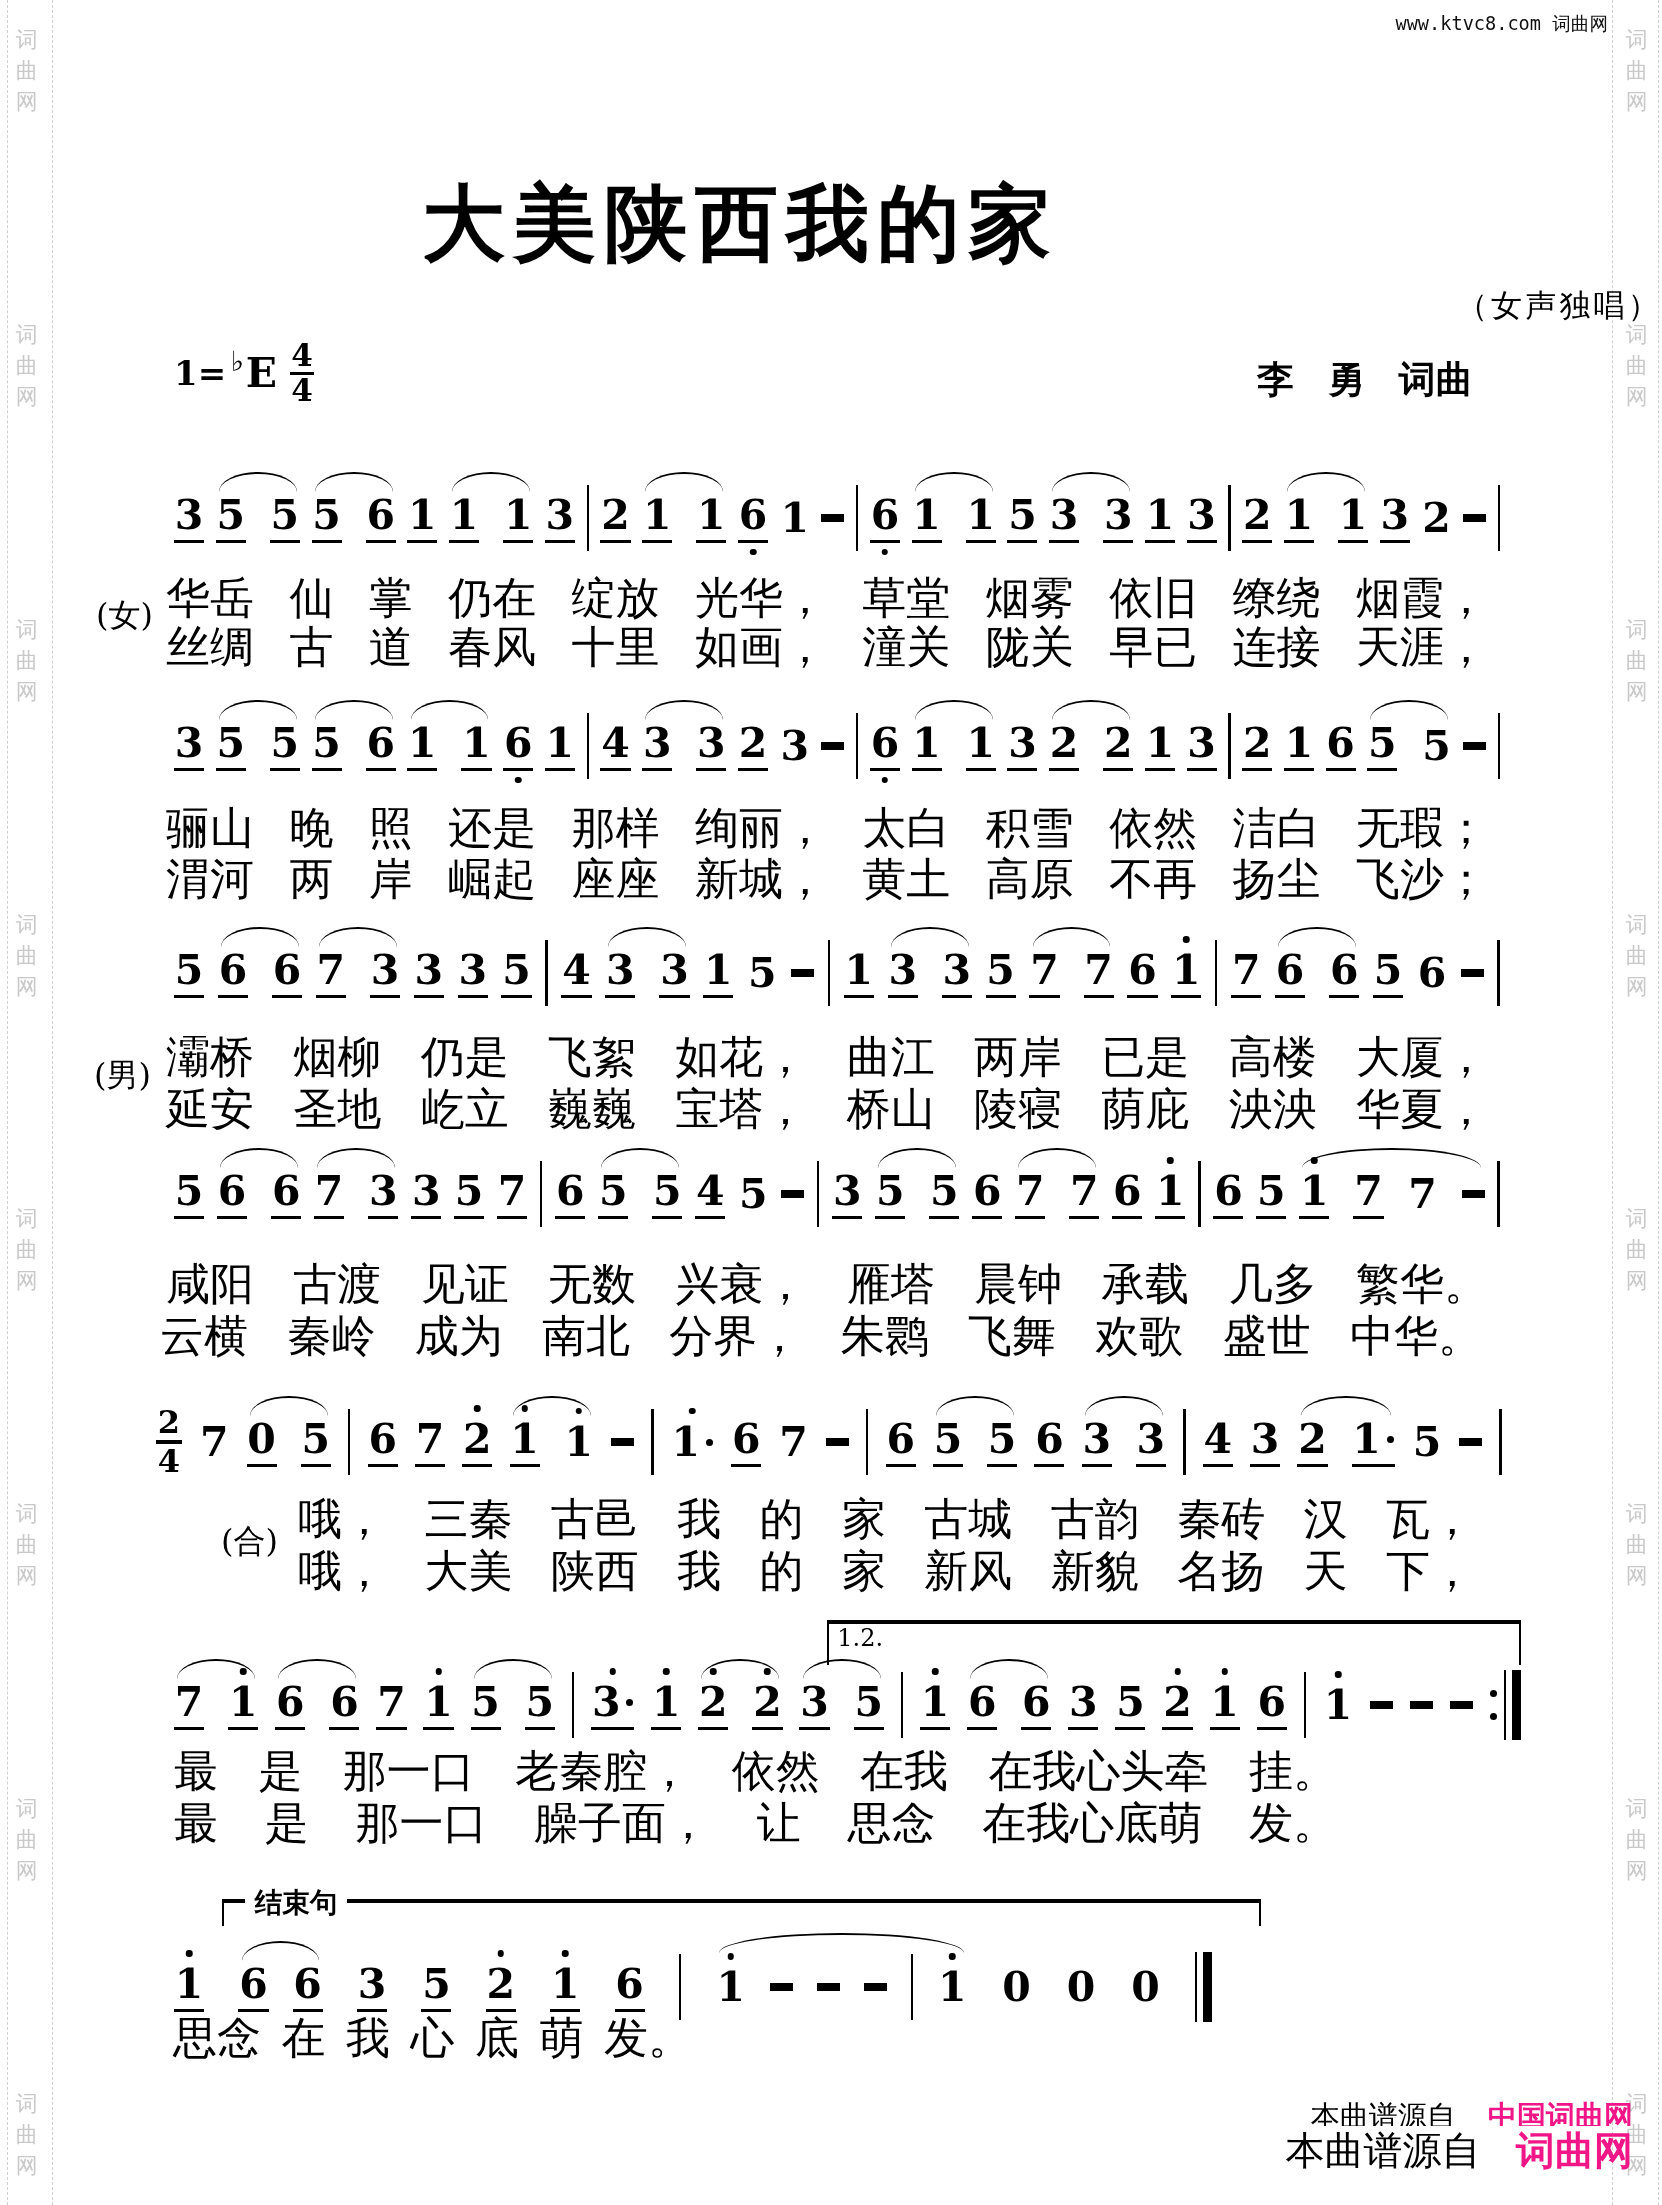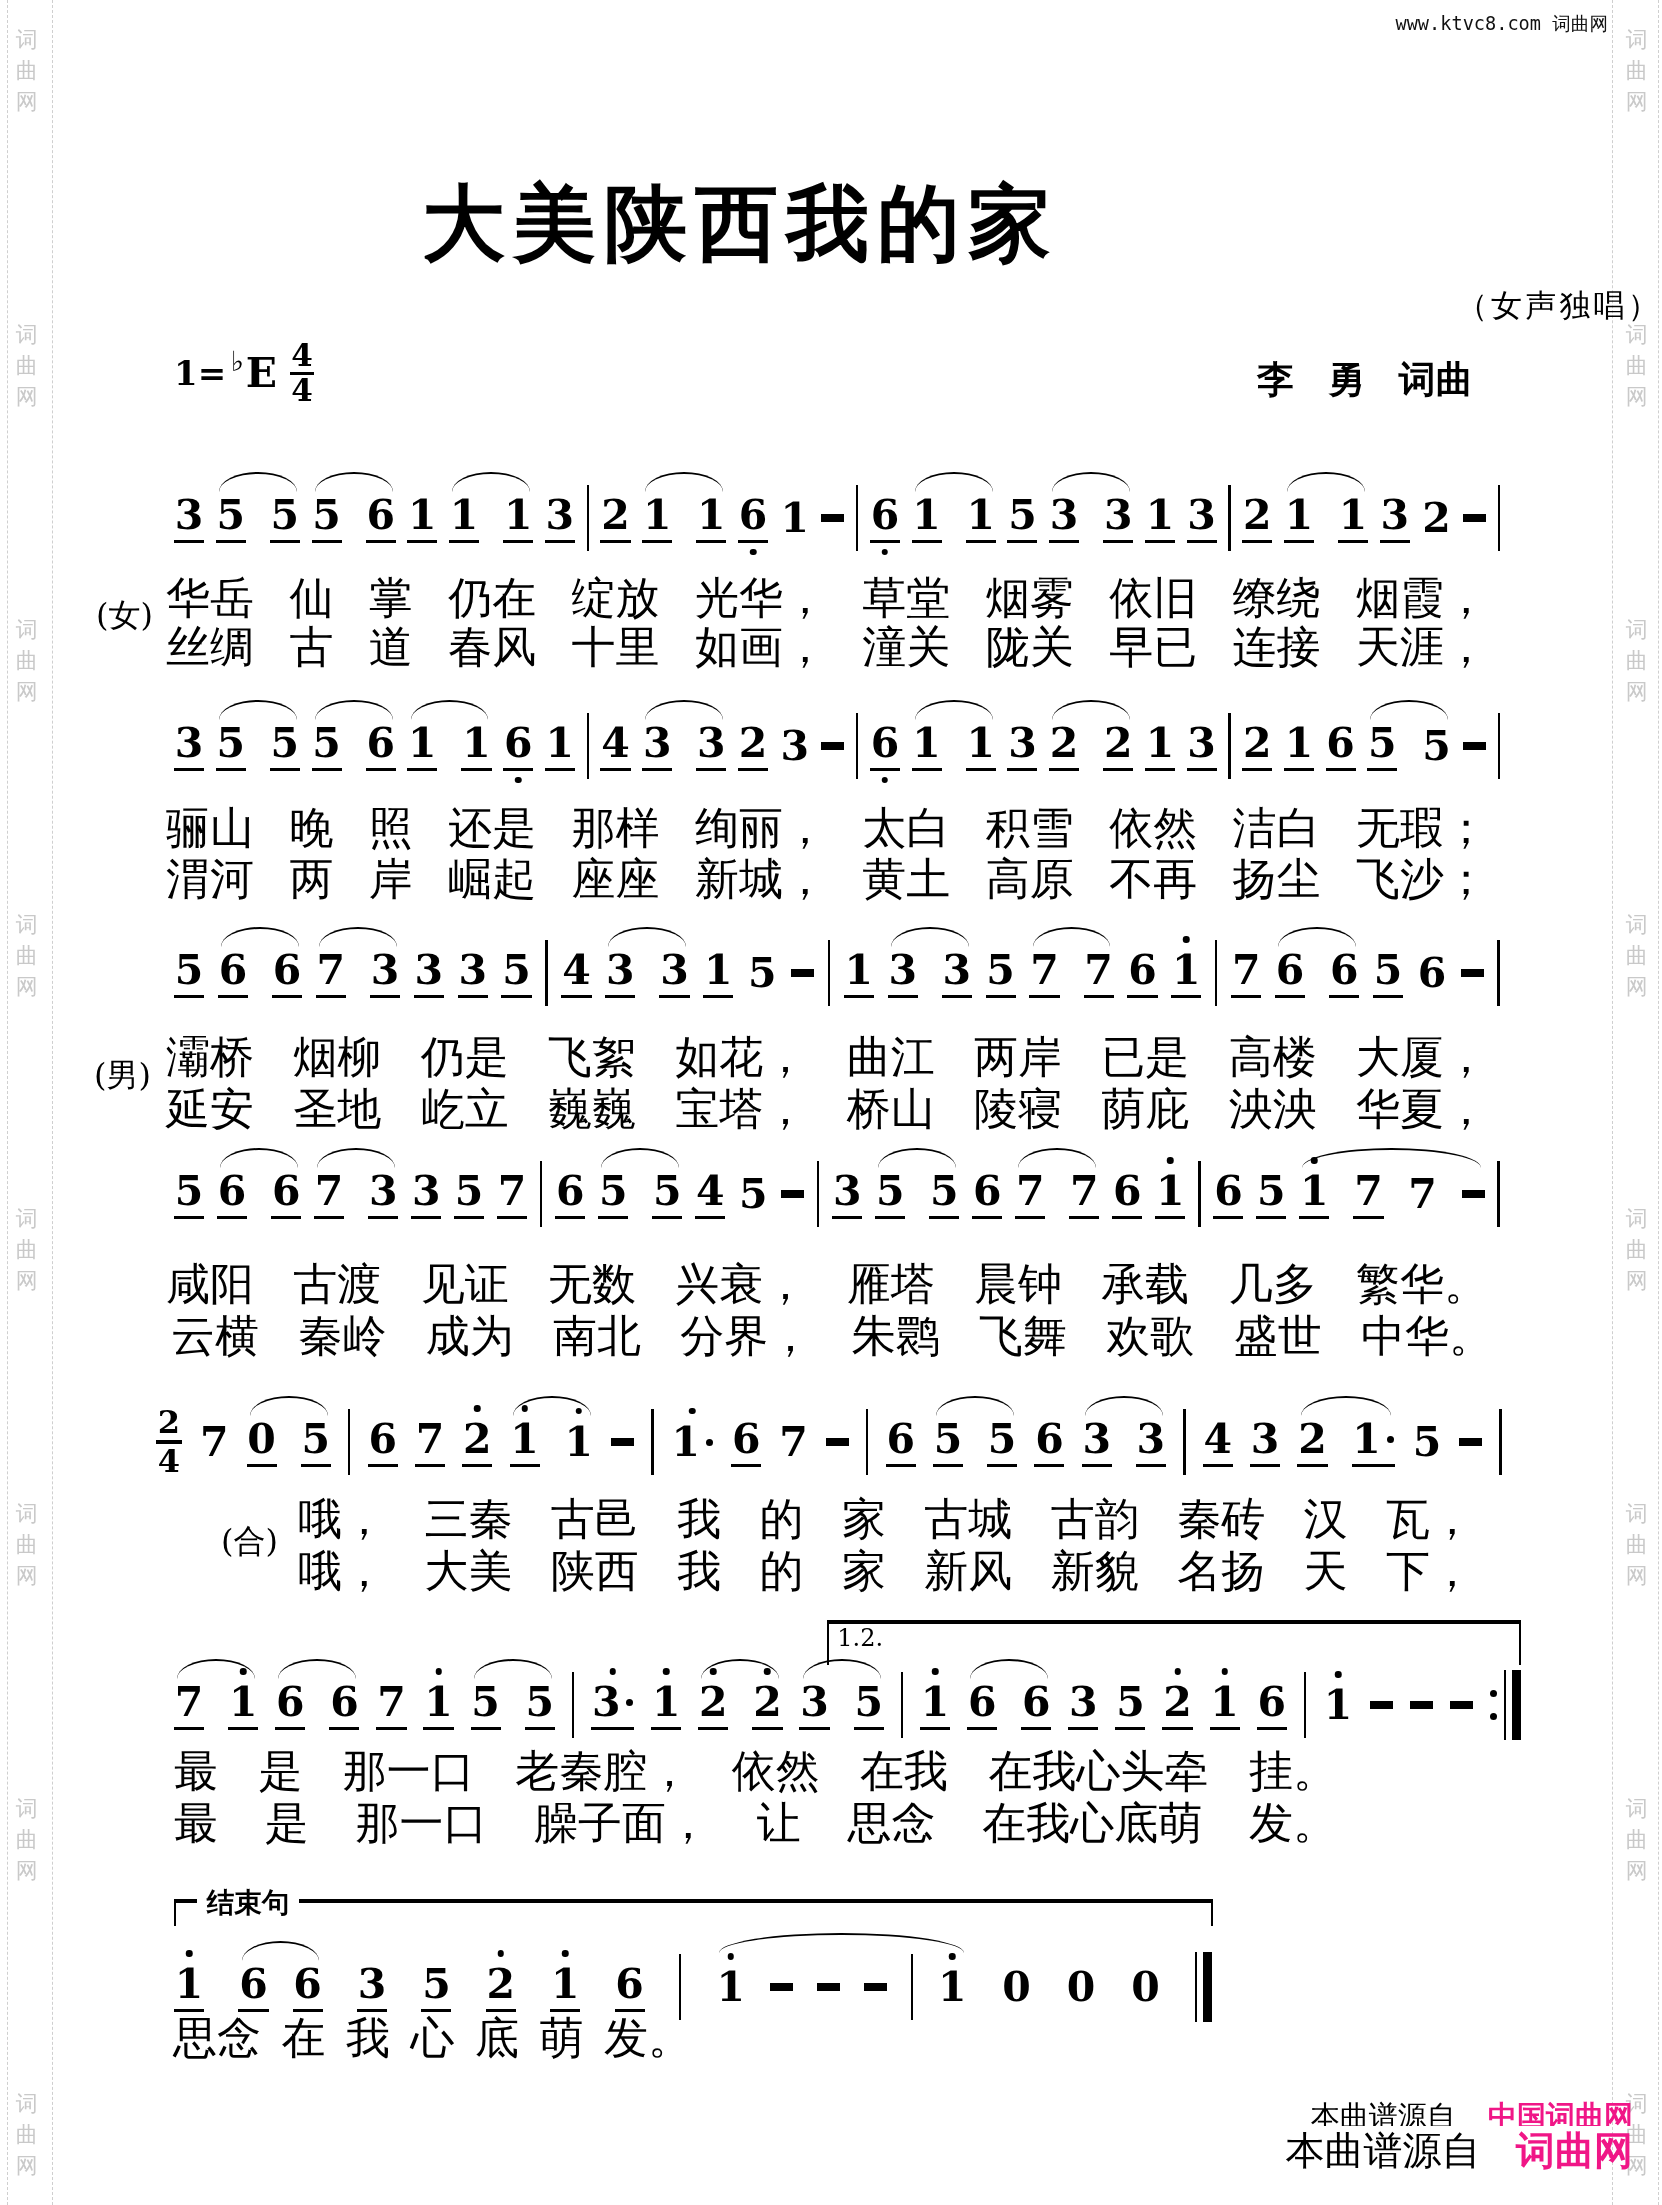--- a/index.html
+++ b/index.html
@@ -40,21 +40,21 @@
   .ts{display:inline-flex;flex-direction:column;align-items:center;font-size:32px;font-weight:bold;line-height:31px;}
   .ts .fl{width:26px;height:3.2px;background:#000;margin:2.4px 0;}
   .repend,.finbar{display:flex;align-items:center;height:70px;}
   .rdots{display:flex;flex-direction:column;justify-content:center;gap:16px;margin-right:6.5px;}
   .rdots i{width:7.3px;height:7.3px;border-radius:50%;background:#000;}
   .thin{width:2.4px;height:70px;background:#000;}
   .thick{width:9px;height:70px;background:#000;margin-left:5.7px;}
   .volta{position:absolute;left:48.5%;right:0;top:-50px;height:41px;
          border-top:4px solid #000;border-left:2.4px solid #000;border-right:2.4px solid #000;}
   .volta span{font-size:24px;font-family:"DejaVu Serif",serif;margin:0 0 0 8px;display:inline-block;}
-  .endbracket{position:absolute;height:23px;border-top:4px solid #000;border-left:2.4px solid #000;border-right:2.4px solid #000;}
+  .endbracket{position:absolute;height:23px;border-top:4px solid #000;border-left:2.4px solid #000;border-right:2.4px solid #000;margin-left:48px;}
   .endbracket span{position:absolute;left:21px;top:-19.5px;background:#fff;padding:0 9.7px;font-size:27.6px;font-weight:bold;}
   .lyric-line{position:absolute;display:flex;justify-content:space-between;font-size:44px;line-height:42px;white-space:nowrap;}
   .part-label{position:absolute;font-size:32px;}
   
   .footer1{position:absolute;top:2097px;right:29px;height:29px;overflow:hidden;font-size:29px;white-space:nowrap;text-align:right;margin-left:16px;}
   .footer2{position:absolute;top:2124px;right:29px;font-size:39px;white-space:nowrap;text-align:right;}
   .sitelink{margin-left:23px;font-weight:bold;}
 </style>
 </head>
 <body>
@@ -448,21 +448,21 @@
         <span>古渡</span>
         <span>见证</span>
         <span>无数</span>
         <span>兴衰，</span>
         <span>雁塔</span>
         <span>晨钟</span>
         <span>承载</span>
         <span>几多</span>
         <span>繁华。</span>
       </div>
-      <div class="lyric-line" style="top: 1315px; left: 171px; width: 1322px;">
+      <div class="lyric-line" style="top: 1315px; left: 160px; width: 1322px;">
         <span>云横</span>
         <span>秦岭</span>
         <span>成为</span>
         <span>南北</span>
         <span>分界，</span>
         <span>朱鹮</span>
         <span>飞舞</span>
         <span>欢歌</span>
         <span>盛世</span>
         <span>中华。</span>

